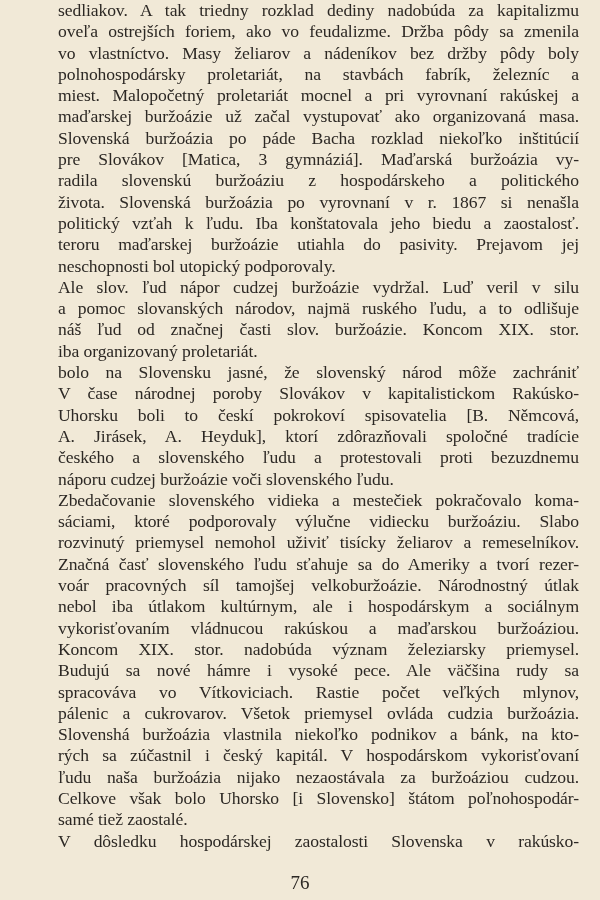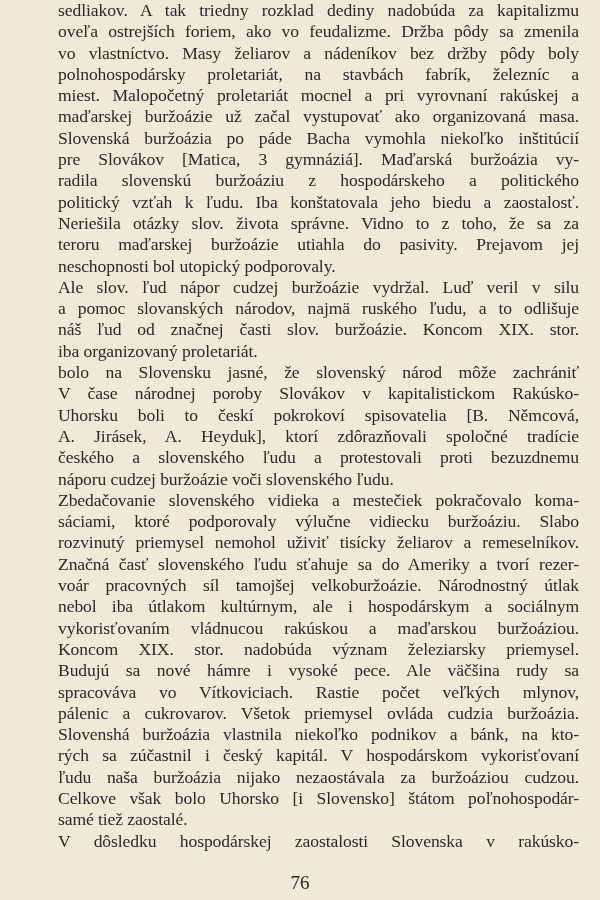--- a/index.html
+++ b/index.html
@@ -57,25 +57,25 @@
 <body>
 
 <div class="page">
   <div class="text-block" id="text-block">
       <span class="line" style="display: block;">sedliakov. A tak triedny rozklad dediny nadobúda za kapitalizmu</span>
       <span class="line" style="display: block;">oveľa ostrejších foriem, ako vo feudalizme. Držba pôdy sa zmenila</span>
       <span class="line" style="display: block;">vo vlastníctvo. Masy želiarov a nádeníkov bez držby pôdy boly</span>
       <span class="line" style="display: block;">polnohospodársky proletariát, na stavbách fabrík, železníc a</span>
       <span class="line" style="display: block;">miest. Malopočetný proletariát mocnel a pri vyrovnaní rakúskej a</span>
       <span class="line" style="display: block;">maďarskej buržoázie už začal vystupovať ako organizovaná masa.</span>
-      <span class="line" style="display: block;">Slovenská buržoázia po páde Bacha vymohla niekoľko inštitúcií</span>
+      <span class="line" style="display: block;">Slovenská buržoázia po páde Bacha rozklad niekoľko inštitúcií</span>
       <span class="line" style="display: block;">pre Slovákov [Matica, 3 gymnáziá]. Maďarská buržoázia vy-</span>
       <span class="line" style="display: block;">radila slovenskú buržoáziu z hospodárskeho a politického</span>
+      <span class="line" style="display: block;">života. Slovenská buržoázia po vyrovnaní v r. 1867 si nenašla</span>
       <span class="line" style="display: block;">politický vzťah k ľudu. Iba konštatovala jeho biedu a zaostalosť.</span>
-      <span class="line" style="display: block;">Neriešila otázky slov. života správne. Vidno to z toho, že sa za</span>
       <span class="line" style="display: block;">teroru maďarskej buržoázie utiahla do pasivity. Prejavom jej</span>
       <span class="line last" style="display: block;">neschopnosti bol utopický podporovaly.</span>
       <span class="line" style="display: block;">Ale slov. ľud nápor cudzej buržoázie vydržal. Luď veril v silu</span>
       <span class="line" style="display: block;">a pomoc slovanských národov, najmä ruského ľudu, a to odlišuje</span>
       <span class="line" style="display: block;">náš ľud od značnej časti slov. buržoázie. Koncom XIX. stor.</span>
       <span class="line last" style="display: block;">iba organizovaný proletariát.</span>
       <span class="line" style="display: block;">bolo na Slovensku jasné, že slovenský národ môže zachrániť</span>
       <span class="line" style="display: block;">V čase národnej poroby Slovákov v kapitalistickom Rakúsko-</span>
       <span class="line" style="display: block;">Uhorsku boli to českí pokrokoví spisovatelia [B. Němcová,</span>
       <span class="line" style="display: block;">A. Jirásek, A. Heyduk], ktorí zdôrazňovali spoločné tradície</span>

